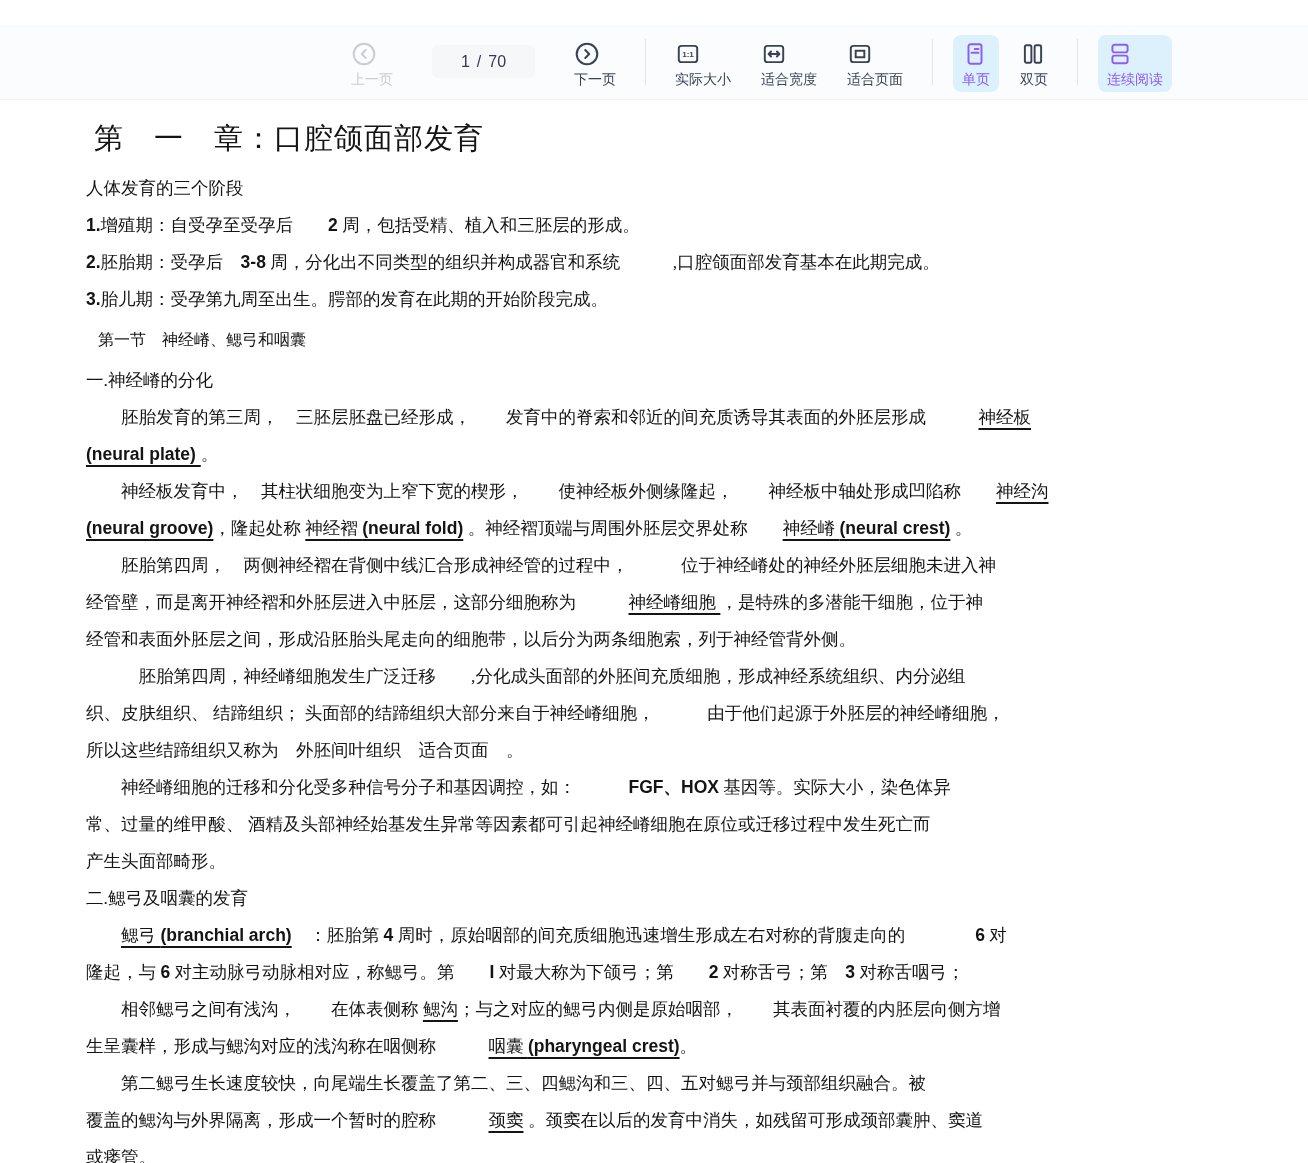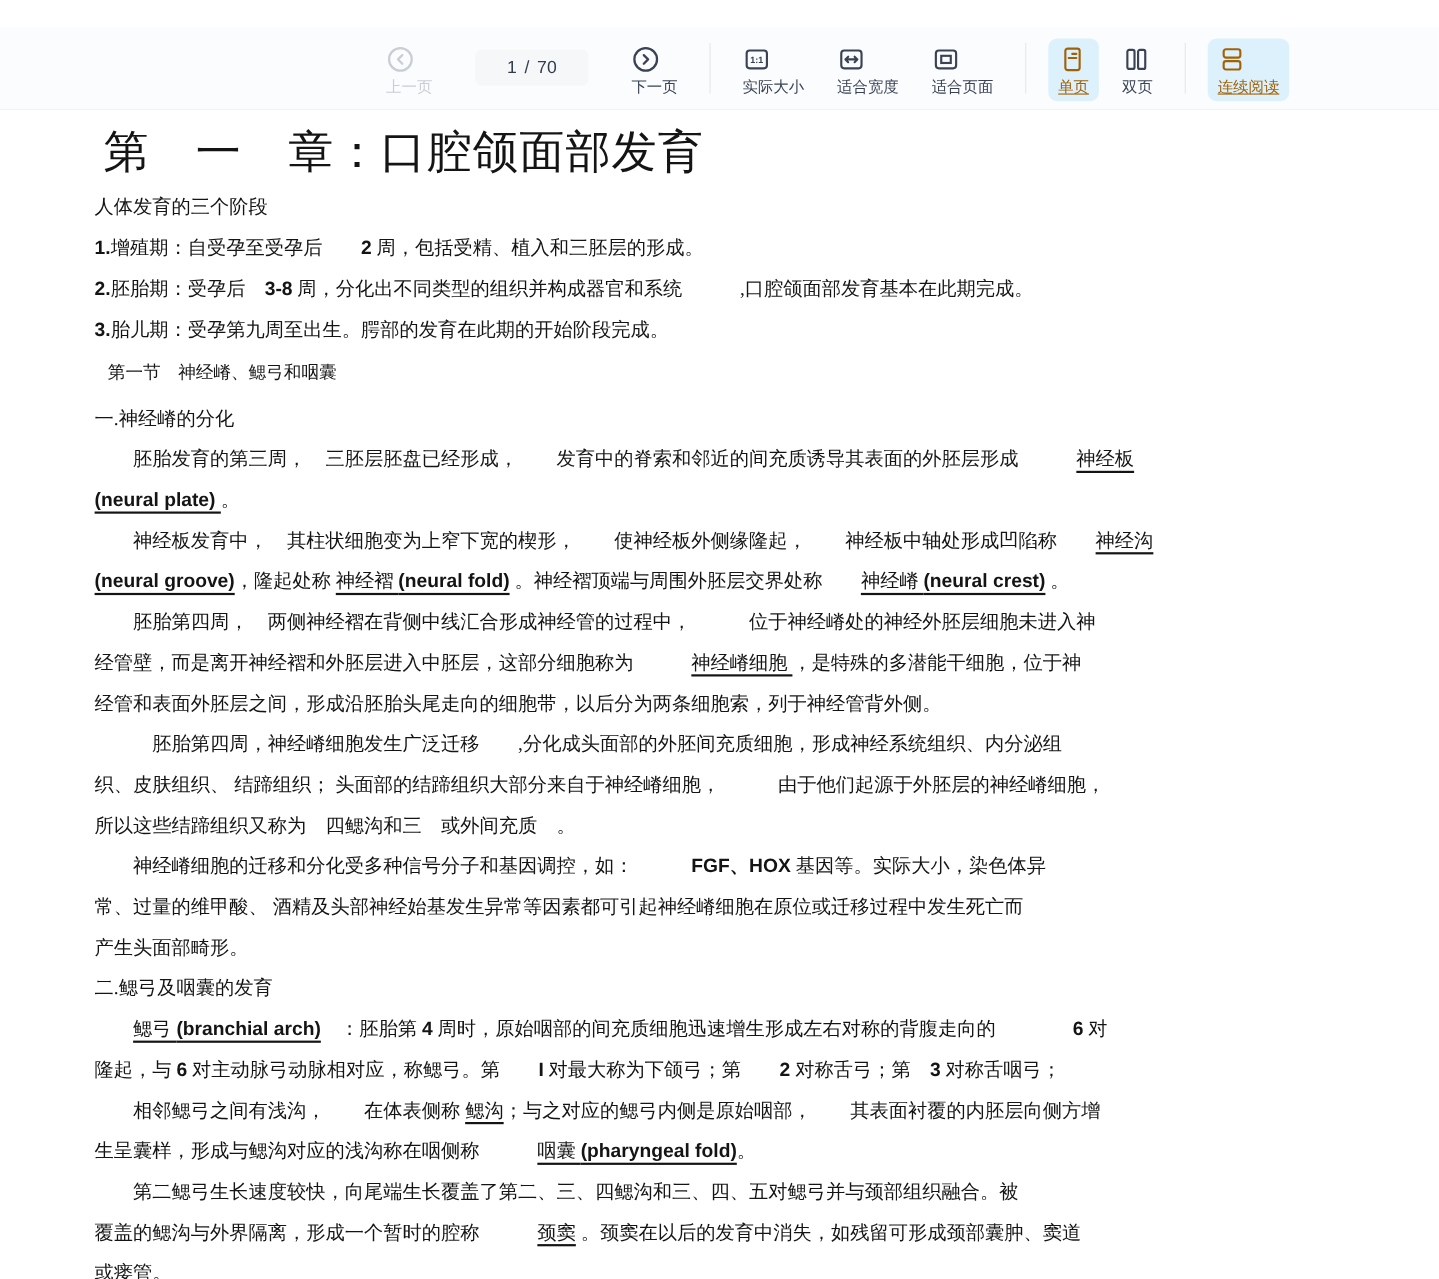--- a/index.html
+++ b/index.html
@@ -15,36 +15,36 @@
     background:#fbfcfd; border-bottom:1px solid #f2f3f5;
     display:flex; align-items:flex-start; padding:10px 0 0 336px; box-sizing:border-box;
   }
   .tb-item {
     display:flex; flex-direction:column; align-items:flex-start; gap:5px;
     font-size:14px; color:#3a4355; padding:6px 9px; margin:0 6px;
     border-radius:8px; cursor:pointer; user-select:none;
   }
   .tb-item svg { display:block; }
   .tb-item.disabled { color:#c9cdd6; }
-  .tb-item.active { background:#ddf1fd; color:#a16207;text-decoration:underline; }
+  .tb-item.active { background:#ddf1fd; color:#8b5cf6; }
   .tb-label { line-height:1; white-space:nowrap; }
   .page-box {
     margin:10px 24px 0; width:103px; height:33px; background:#f6f7f9; border-radius:6px;
     display:flex; align-items:center; justify-content:center; gap:7px;
     font-size:16px; color:#333b4e;
   }
   .tb-divider { width:1px; height:46px; background:#e3e6eb; margin:4px 14px 0; }
   
   .doc {
     position:absolute; top:100px; left:0; right:0; bottom:0; background:#ffffff;
     padding:16px 50px 0 86px; box-sizing:border-box; overflow:hidden;
     font-family:"Liberation Serif","DejaVu Serif",serif; font-size:17.5px; color:#141414;
   }
   .line { line-height:37px; white-space:pre-wrap; }
-  .line.title { font-size:41px; line-height:44px; margin:0 0 10px 8px; letter-spacing:1px; }
+  .line.title { font-size:29px; line-height:44px; margin:0 0 10px 8px; letter-spacing:1px; }
   .line.h2 { font-size:16px; line-height:44px; padding-left:12px; }
   .lat { font-family:"Liberation Sans","DejaVu Sans",sans-serif; }
   .b { font-weight:bold; }
   .u { text-decoration:underline; text-underline-offset:5px; text-decoration-thickness:1.5px; }
 </style>
 </head>
 <body>
 
 <div class="topstrip"></div>
 
@@ -139,26 +139,26 @@
       <div class="line"><span>一.神经嵴的分化</span></div>
       <div class="line"><span>　　胚胎发育的第三周，　三胚层胚盘已经形成，　　发育中的脊索和邻近的间充质诱导其表面的外胚层形成　　　</span><span class="u">神经板</span></div>
       <div class="line"><span class="lat b u">(neural plate) </span><span>。</span></div>
       <div class="line"><span>　　神经板发育中，　其柱状细胞变为上窄下宽的楔形，　　使神经板外侧缘隆起，　　神经板中轴处形成凹陷称　　</span><span class="u">神经沟</span></div>
       <div class="line"><span class="lat b u">(neural groove)</span><span>，隆起处称 </span><span class="u">神经褶 </span><span class="lat b u">(neural fold)</span><span> 。神经褶顶端与周围外胚层交界处称　　</span><span class="u">神经嵴 </span><span class="lat b u">(neural crest)</span><span> 。</span></div>
       <div class="line"><span>　　胚胎第四周，　两侧神经褶在背侧中线汇合形成神经管的过程中，　　　位于神经嵴处的神经外胚层细胞未进入神</span></div>
       <div class="line"><span>经管壁，而是离开神经褶和外胚层进入中胚层，这部分细胞称为　　　</span><span class="u">神经嵴细胞 </span><span>，是特殊的多潜能干细胞，位于神</span></div>
       <div class="line"><span>经管和表面外胚层之间，形成沿胚胎头尾走向的细胞带，以后分为两条细胞索，列于神经管背外侧。</span></div>
       <div class="line"><span>　　　胚胎第四周，神经嵴细胞发生广泛迁移　　,分化成头面部的外胚间充质细胞，形成神经系统组织、内分泌组</span></div>
       <div class="line"><span>织、皮肤组织、 结蹄组织； 头面部的结蹄组织大部分来自于神经嵴细胞，　　　由于他们起源于外胚层的神经嵴细胞，</span></div>
-      <div class="line"><span>所以这些结蹄组织又称为　四鳃沟和三　或外间充质　。</span></div>
+      <div class="line"><span>所以这些结蹄组织又称为　外胚间叶组织　适合页面　。</span></div>
       <div class="line"><span>　　神经嵴细胞的迁移和分化受多种信号分子和基因调控，如：　　　</span><span class="lat b">FGF、HOX</span><span> 基因等。实际大小，染色体异</span></div>
       <div class="line"><span>常、过量的维甲酸、 酒精及头部神经始基发生异常等因素都可引起神经嵴细胞在原位或迁移过程中发生死亡而</span></div>
       <div class="line"><span>产生头面部畸形。</span></div>
       <div class="line"><span>二.鳃弓及咽囊的发育</span></div>
       <div class="line"><span>　　</span><span class="u">鳃弓 </span><span class="lat b u">(branchial arch)</span><span>　：胚胎第 </span><span class="lat b">4</span><span> 周时，原始咽部的间充质细胞迅速增生形成左右对称的背腹走向的　　　　</span><span class="lat b">6</span><span> 对</span></div>
       <div class="line"><span>隆起，与 </span><span class="lat b">6</span><span> 对主动脉弓动脉相对应，称鳃弓。第　　</span><span class="lat b">I</span><span> 对最大称为下颌弓；第　　</span><span class="lat b">2</span><span> 对称舌弓；第　</span><span class="lat b">3</span><span> 对称舌咽弓；</span></div>
       <div class="line"><span>　　相邻鳃弓之间有浅沟，　　在体表侧称 </span><span class="u">鳃沟</span><span>；与之对应的鳃弓内侧是原始咽部，　　其表面衬覆的内胚层向侧方增</span></div>
-      <div class="line"><span>生呈囊样，形成与鳃沟对应的浅沟称在咽侧称　　　</span><span class="u">咽囊 </span><span class="lat b u">(pharyngeal fold)</span><span>。</span></div>
+      <div class="line"><span>生呈囊样，形成与鳃沟对应的浅沟称在咽侧称　　　</span><span class="u">咽囊 </span><span class="lat b u">(pharyngeal crest)</span><span>。</span></div>
       <div class="line"><span>　　第二鳃弓生长速度较快，向尾端生长覆盖了第二、三、四鳃沟和三、四、五对鳃弓并与颈部组织融合。被</span></div>
       <div class="line"><span>覆盖的鳃沟与外界隔离，形成一个暂时的腔称　　　</span><span class="u">颈窦</span><span> 。颈窦在以后的发育中消失，如残留可形成颈部囊肿、窦道</span></div>
       <div class="line"><span>或瘘管。</span></div>
     </div>
 </div>
 
 </body></html>

